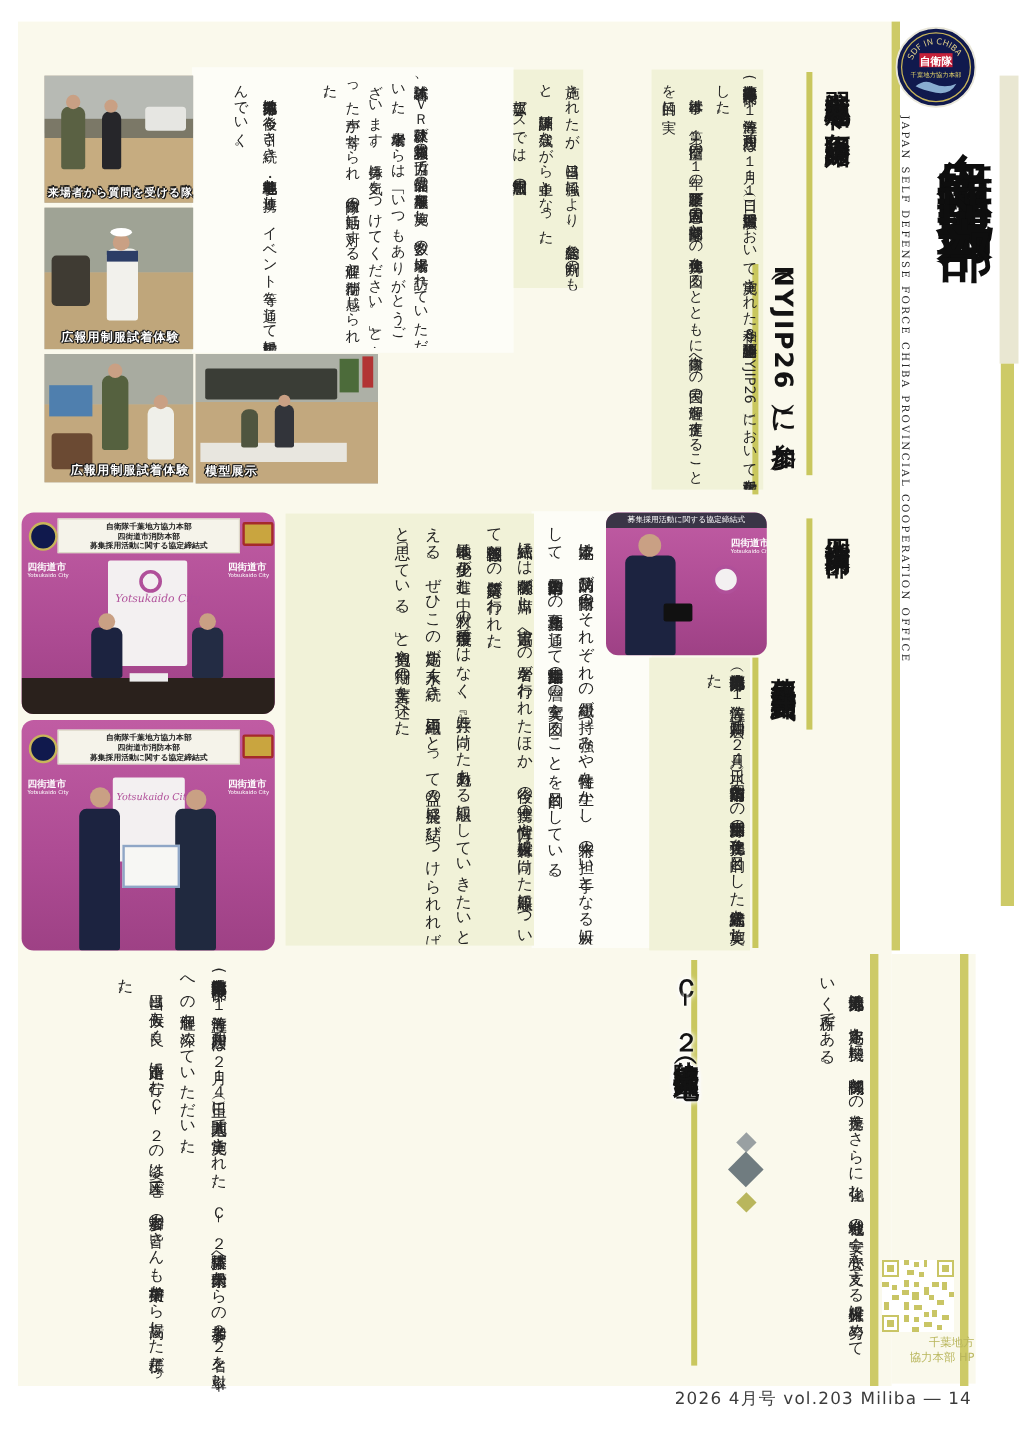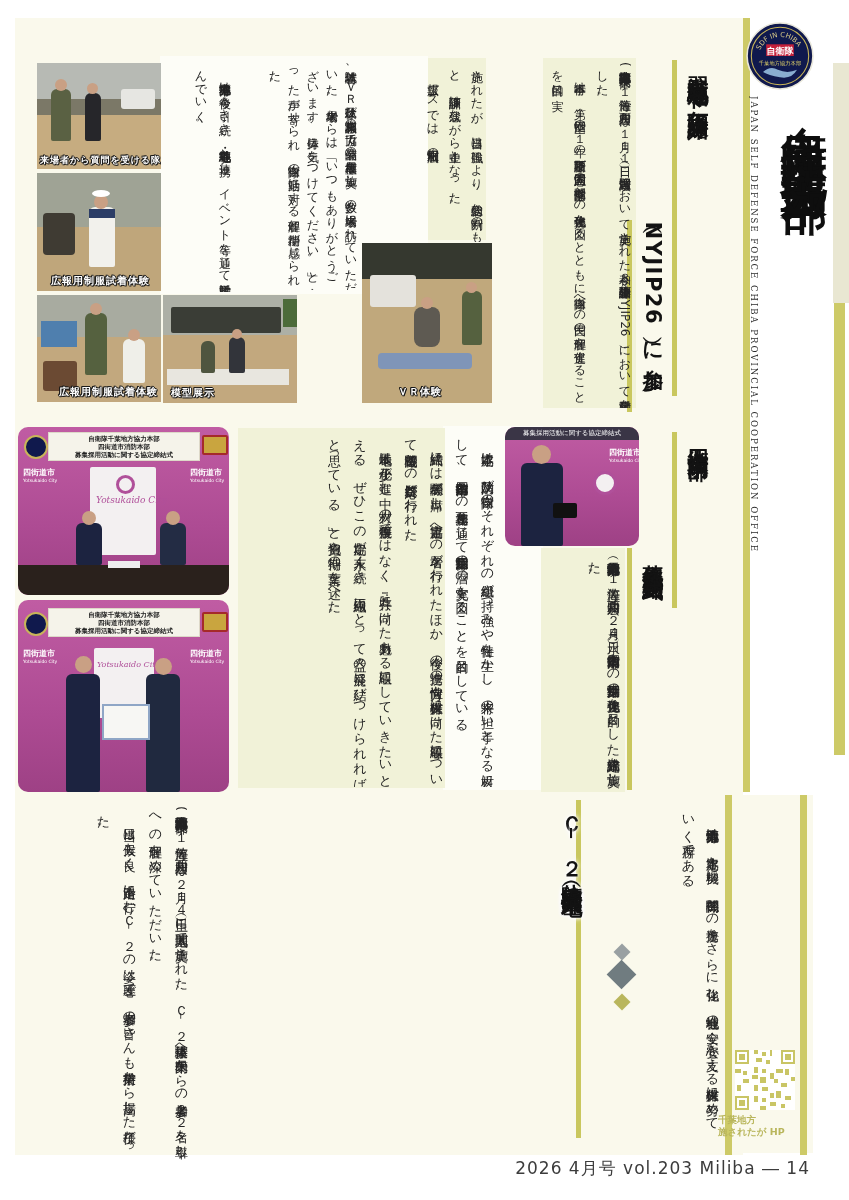--- a/index.html
+++ b/index.html
@@ -35,22 +35,22 @@
   .banner{position:absolute;background:#f5f3ea;text-align:center;padding:2px 0 1px 0;border:1px solid #ddd8c8;}
   .banner div{font-size:6.5px;line-height:8px;color:#222;font-weight:bold;white-space:nowrap;}
   .citylab{color:#fff;font-weight:bold;font-size:8px;white-space:nowrap;}
   .citylab small{display:block;font-size:4.5px;font-weight:normal;}
   .wpanel{position:absolute;background:#f3f0f1;border-radius:2px;}
   .script{color:#b0509a;font-style:italic;font-size:9px;font-family:"DejaVu Serif","Liberation Serif",serif;white-space:nowrap;}
   .ringlogo{position:absolute;border:3px solid #b0509a;border-radius:50%;background:#f3f0f1;}
   .fig{position:absolute;background:#1c2340;border-radius:6px 6px 2px 2px;}
   .head{position:absolute;background:#c9a084;border-radius:50%;}
   .dia{position:absolute;transform:rotate(45deg);}
-  .footer{position:absolute;text-align:right;font-size:17px;color:#3c3c3c;letter-spacing:1px;}
-  .qr-label{position:absolute;text-align:left;color:#b9b65c;font-size:9.5px;line-height:12px;font-weight:bold;}
+  .footer{position:absolute;text-align:right;font-size:14px;color:#3c3c3c;letter-spacing:1px;}
+  .qr-label{position:absolute;text-align:right;color:#b9b65c;font-size:9.5px;line-height:12px;font-weight:normal;}
 </style>
 </head>
 <body>
 
 <div class="page">
 
   <div class="abs cream" style="left:15px;top:18px;width:728px;height:1137px;"></div>
   <div class="abs cream" style="left:743px;top:795px;width:70px;height:358px;"></div>
   <div class="abs white" style="left:160px;top:56px;width:268px;height:238px;"></div>
   <div class="abs tint" style="left:543px;top:58px;width:93px;height:350px;"></div>
@@ -123,44 +123,33 @@
     <div class="abs" style="left:0;top:42px;width:124px;height:65px;background:#c2a87e;"></div>
     <div class="abs" style="left:4px;top:26px;width:36px;height:26px;background:#4f7fae;"></div>
     <div class="fig" style="left:48px;top:18px;width:22px;height:62px;background:#55613f;"></div>
     <div class="head" style="left:53px;top:8px;width:12px;height:12px;"></div>
     <div class="fig" style="left:86px;top:44px;width:22px;height:44px;background:#efefе9;background:#efefe9;"></div>
     <div class="head" style="left:91px;top:34px;width:12px;height:12px;"></div>
     <div class="abs" style="left:6px;top:66px;width:34px;height:30px;background:#6b4a33;border-radius:3px;"></div>
     <span class="cap" style="left:22px;bottom:3px;">広報用制服試着体験</span>
   </div>
 
-  <div class="photo" style="left:163px;top:295px;width:134px;height:108px;">
+  <div class="photo" style="left:163px;top:295px;width:152px;height:108px;">
     <div class="abs" style="left:0;top:0;width:152px;height:40px;background:#adb0a6;"></div>
     <div class="abs" style="left:8px;top:12px;width:110px;height:26px;background:#3a3d36;border-radius:2px;"></div>
     <div class="abs" style="left:0;top:40px;width:152px;height:68px;background:#c2a87e;"></div>
     <div class="abs" style="left:120px;top:4px;width:16px;height:28px;background:#4c6b3a;"></div>
     <div class="abs" style="left:139px;top:2px;width:9px;height:26px;background:#b23434;"></div>
     <div class="abs" style="left:4px;top:74px;width:122px;height:16px;background:#e8e6df;"></div>
     <div class="fig" style="left:66px;top:42px;width:16px;height:36px;background:#32343a;"></div>
     <div class="head" style="left:69px;top:34px;width:10px;height:10px;"></div>
     <div class="fig" style="left:38px;top:46px;width:14px;height:32px;background:#4f553f;"></div>
     <span class="cap" style="left:8px;bottom:3px;">模型展示</span>
   </div>
 
-  <div class="photo" style="left:362px;top:243px;width:130px;height:160px;">
-    <div class="abs" style="left:0;top:0;width:130px;height:36px;background:#35382f;"></div>
-    <div class="abs" style="left:0;top:36px;width:130px;height:124px;background:#c0a87c;"></div>
-    <div class="abs" style="left:8px;top:32px;width:46px;height:32px;background:#e4e2dc;border-radius:3px;"></div>
-    <div class="fig" style="left:100px;top:48px;width:20px;height:54px;background:#55613f;"></div>
-    <div class="head" style="left:104px;top:39px;width:11px;height:11px;"></div>
-    <div class="fig" style="left:52px;top:64px;width:26px;height:40px;background:#5e5a52;border-radius:8px;"></div>
-    <div class="head" style="left:59px;top:54px;width:12px;height:12px;"></div>
-    <div class="abs" style="left:16px;top:110px;width:94px;height:16px;background:#7f95b8;border-radius:4px;"></div>
-    <span class="cap" style="left:36px;bottom:4px;">ＶＲ体験</span>
-  </div>
 
   <div class="abs vhead" style="left:672px;top:432px;height:176px;">四街道市消防本部</div>
   <div class="abs vhead" style="left:627px;top:548px;height:242px;">募集採用活動協定締結式</div>
 
   <div class="photo pinkbg" style="left:18px;top:427px;width:211px;height:168px;">
     <div class="banner" style="left:30px;top:5px;width:150px;">
       <div>自衛隊千葉地方協力本部</div>
       <div>四街道市消防本部</div>
       <div>募集採用活動に関する協定締結式</div>
     </div>
@@ -248,18 +237,18 @@
   </div>
 
   <svg class="abs" style="left:735px;top:1050px;" width="60" height="60" viewBox="0 0 29 29" shape-rendering="crispEdges">
     <rect x="0" y="0" width="29" height="29" fill="#ffffff"></rect>
     <path fill="#c9c565" d="M0 0h7v7H0z M22 0h7v7h-7z M0 22h7v7H0z"></path>
     <path fill="#ffffff" d="M1 1h5v5H1z M23 1h5v5h-5z M1 23h5v5H1z"></path>
     <path fill="#c9c565" d="M2 2h3v3H2z M24 2h3v3h-3z M2 24h3v3h-3z M9 0h2v2H9z M13 1h2v2h-2z M17 0h1v3h-1z M10 4h3v2h-3z M15 5h2v2h-2z M9 8h2v3H9z M0 9h3v2H0z M4 10h2v2H4z M8 12h3v2H8z M13 9h2v2h-2z M12 13h3v3h-3z M17 11h2v3h-2z M20 9h3v2h-3z M24 9h2v3h-2z M27 13h2v2h-2z M19 14h2v2h-2z M22 16h3v2h-3z M9 17h2v3H9z M13 18h3v2h-3z M4 14h3v2H4z M1 17h2v3H1z M9 22h2v3H9z M13 23h2v2h-2z M17 21h2v2h-2z M20 20h2v3h-2z M24 22h3v2h-3z M17 25h3v2h-3z M22 26h2v2h-2z M12 27h3v2h-3z"></path>
   </svg>
   <div class="qr-label" style="left:718px;top:1114px;width:94px;">
     <div>千葉地方</div>
-    <div>施されたが HP</div>
+    <div>協力本部 HP</div>
   </div>
 
   <div class="footer" style="left:470px;top:1157px;width:340px;">2026 4月号 vol.203 Miliba ― 14</div>
 
 </div>
 
 </body></html>

